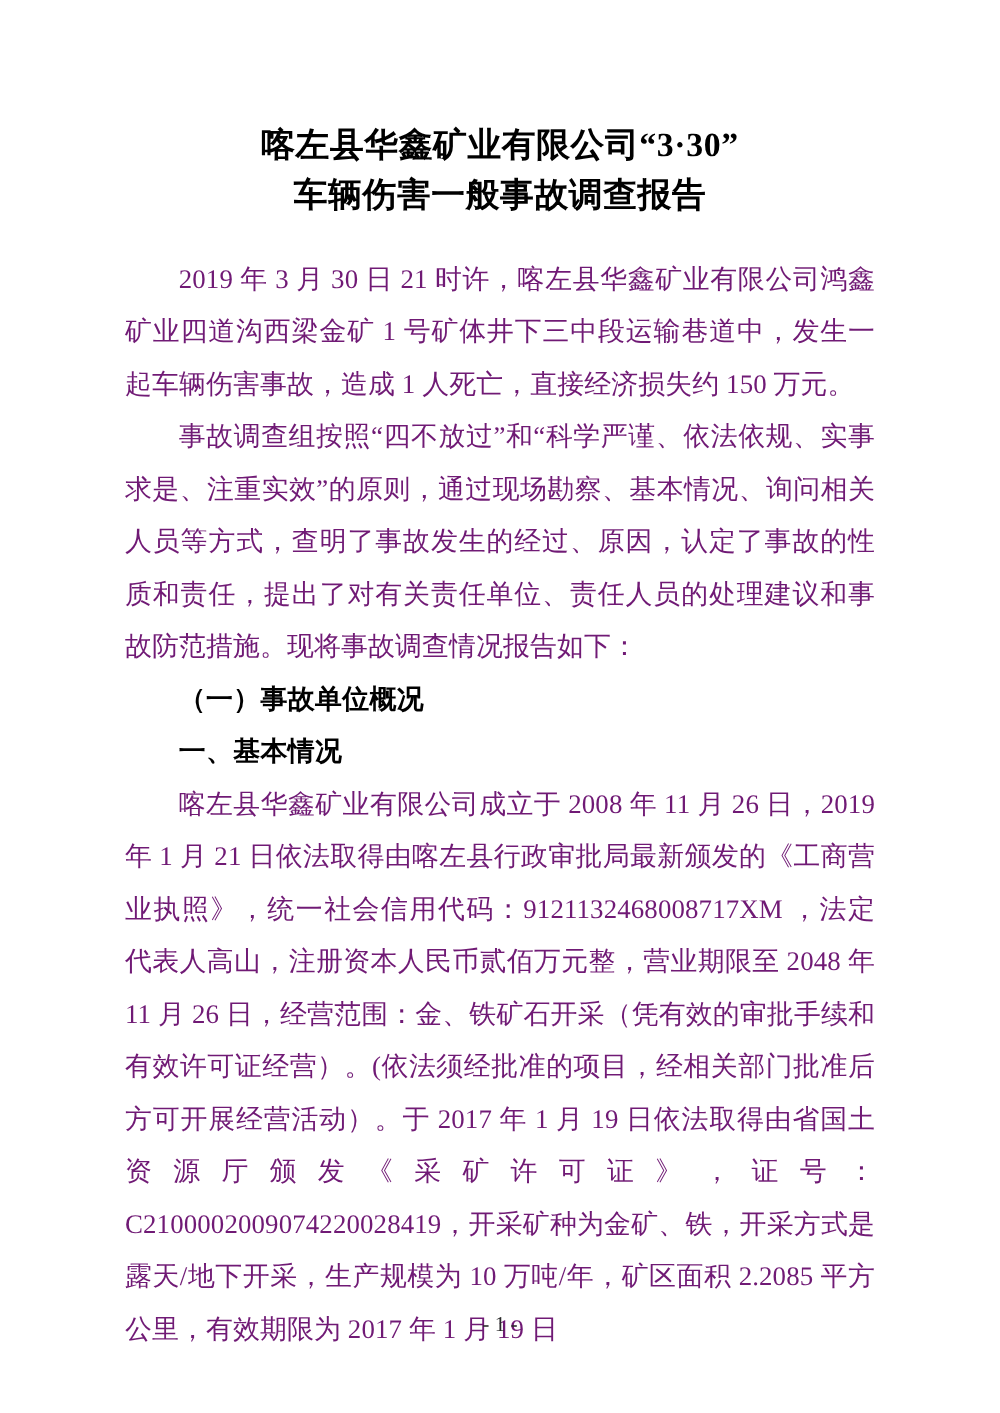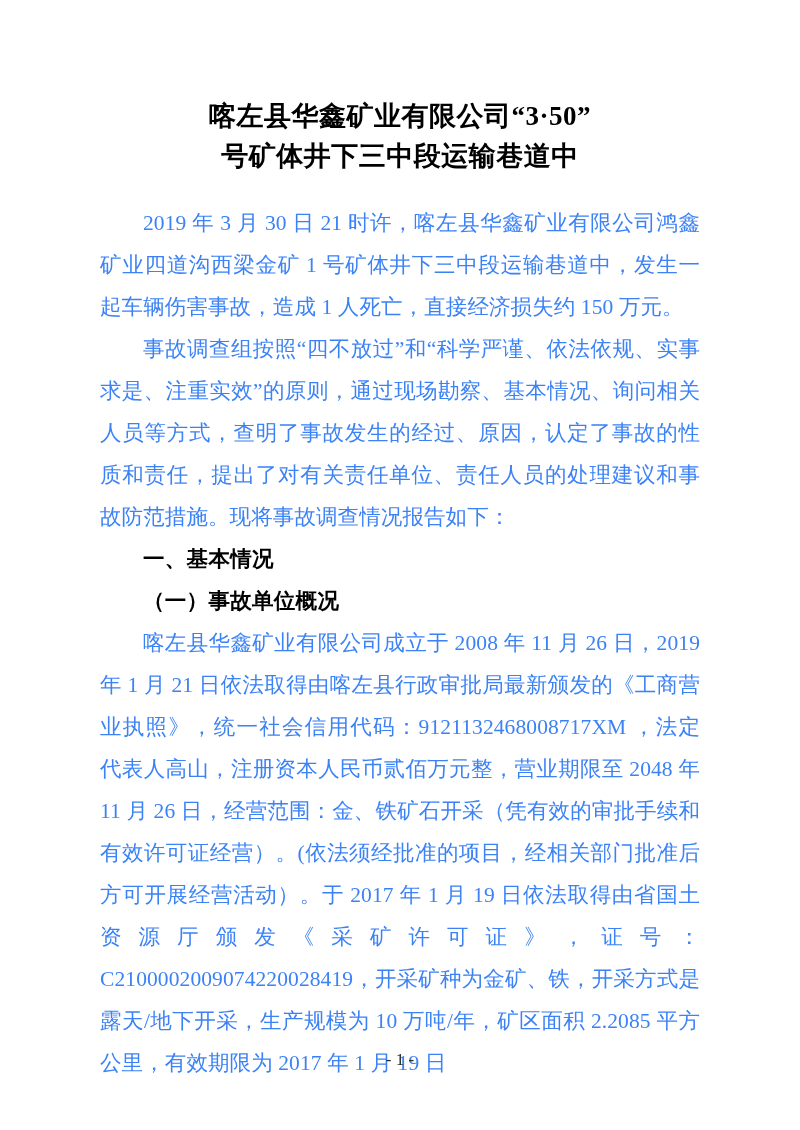--- a/index.html
+++ b/index.html
@@ -50,21 +50,21 @@
   }
 
   p.para {
     margin: 0;
     font-size: 21.5px;
     line-height: 42px;
     text-align: justify;
     text-justify: inter-ideograph;
     text-indent: 43px;
     letter-spacing: 0.1px;
-    color: #3b82f6;
+    color: #701a75;
   }
 
   p.heading {
     margin: 0;
     font-size: 21.5px;
     line-height: 42px;
     text-indent: 43px;
     font-weight: bold;
     letter-spacing: 0.3px;
     color: #000000;
@@ -82,29 +82,29 @@
   }
 </style>
 </head>
 <body>
 
 <div class="page">
 
   <div class="content">
 
     <h1 class="doc-title">
-      <span class="tline">喀左县华鑫矿业有限公司“3·50”</span>
-      <span class="tline">号矿体井下三中段运输巷道中</span>
+      <span class="tline">喀左县华鑫矿业有限公司“3·30”</span>
+      <span class="tline">车辆伤害一般事故调查报告</span>
     </h1>
 
     <div class="body-block">
       <p class="para">2019 年 3 月 30 日 21 时许，喀左县华鑫矿业有限公司鸿鑫矿业四道沟西梁金矿 1 号矿体井下三中段运输巷道中，发生一起车辆伤害事故，造成 1 人死亡，直接经济损失约 150 万元。</p>
       <p class="para">事故调查组按照“四不放过”和“科学严谨、依法依规、实事求是、注重实效”的原则，通过现场勘察、基本情况、询问相关人员等方式，查明了事故发生的经过、原因，认定了事故的性质和责任，提出了对有关责任单位、责任人员的处理建议和事故防范措施。现将事故调查情况报告如下：</p>
+      <p class="heading">（一）事故单位概况</p>
       <p class="heading">一、基本情况</p>
-      <p class="heading">（一）事故单位概况</p>
       <p class="para">喀左县华鑫矿业有限公司成立于 2008 年 11 月 26 日，2019 年 1 月 21 日依法取得由喀左县行政审批局最新颁发的《工商营业执照》，统一社会信用代码：9121132468008717XM ，法定代表人高山，注册资本人民币贰佰万元整，营业期限至 2048 年 11 月 26 日，经营范围：金、铁矿石开采（凭有效的审批手续和有效许可证经营）。(依法须经批准的项目，经相关部门批准后方可开展经营活动）。于 2017 年 1 月 19 日依法取得由省国土资源厅颁发《采矿许可证》，证号：C2100002009074220028419，开采矿种为金矿、铁，开采方式是露天/地下开采，生产规模为 10 万吨/年，矿区面积 2.2085 平方公里，有效期限为 2017 年 1 月 19 日</p>
     </div>
 
   </div>
 
   <div class="page-number">- 1 -</div>
 
 </div>
 
 </body></html>

